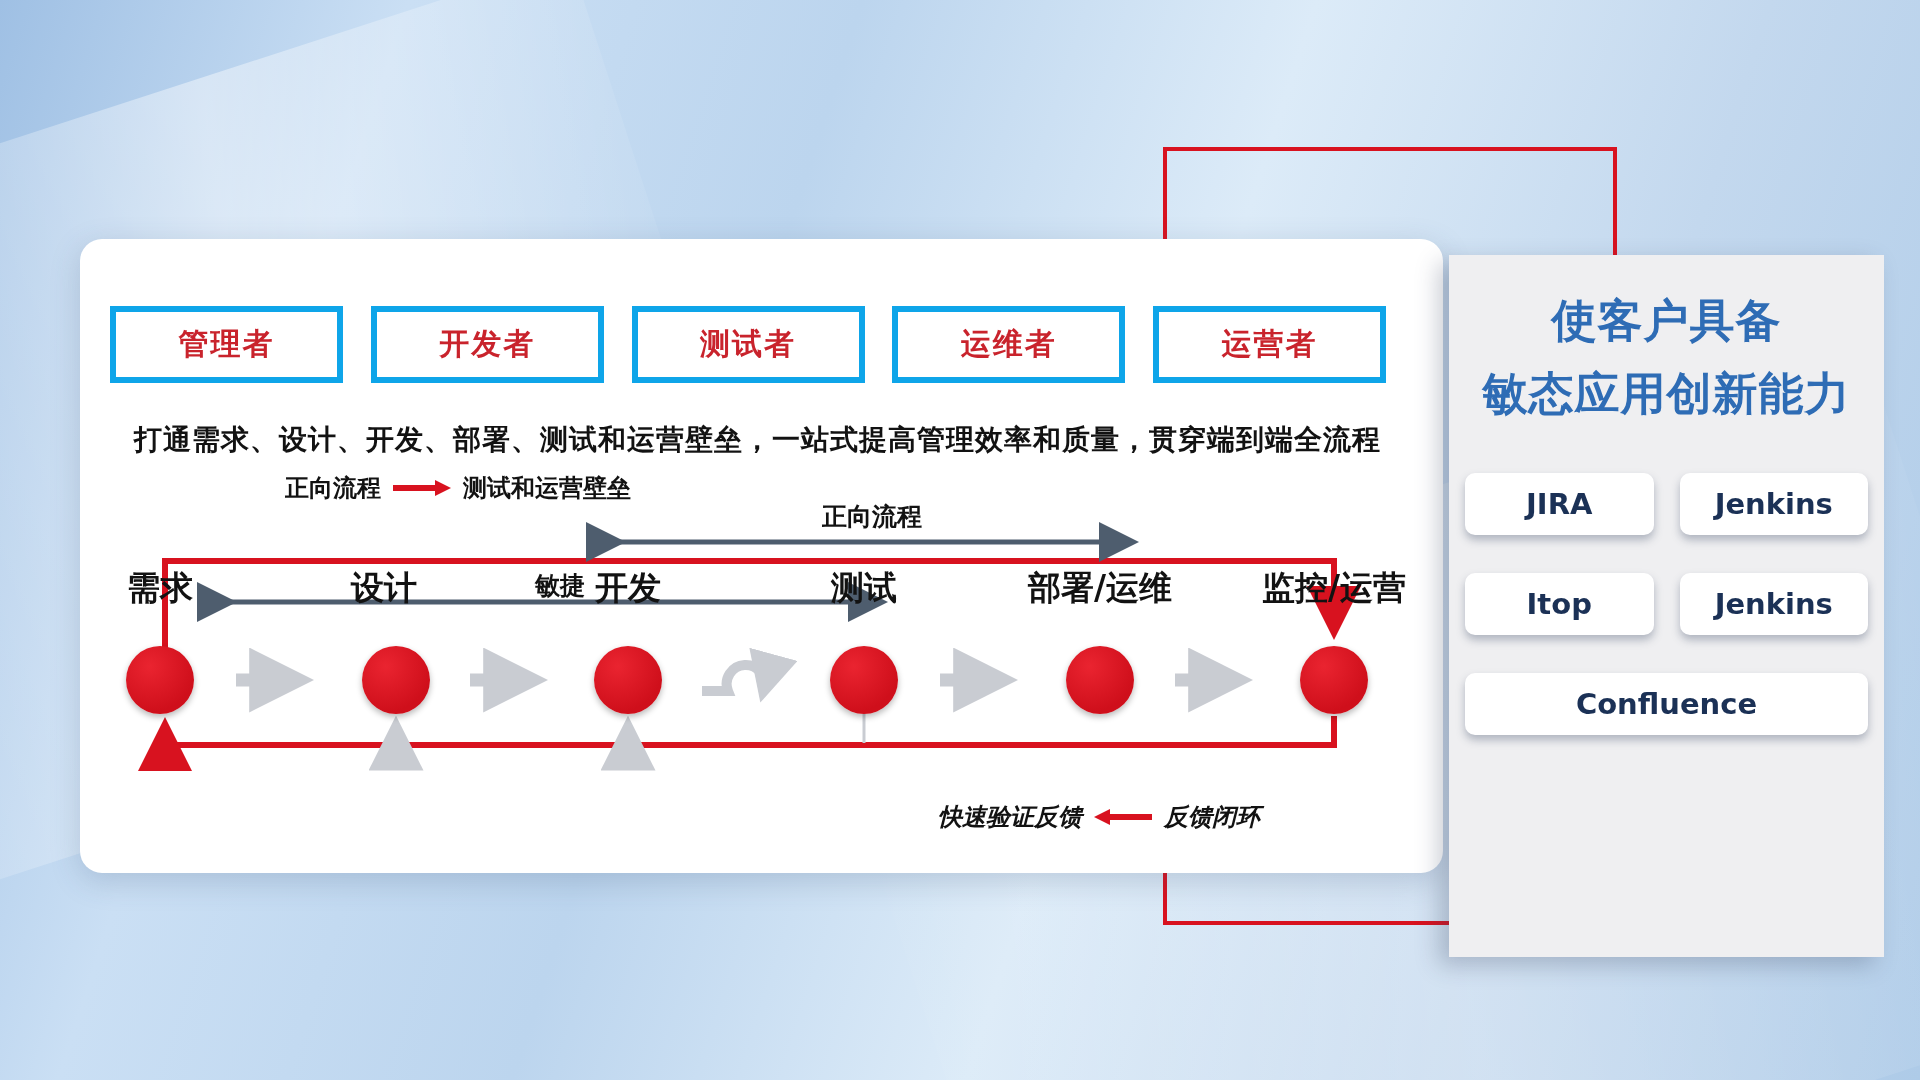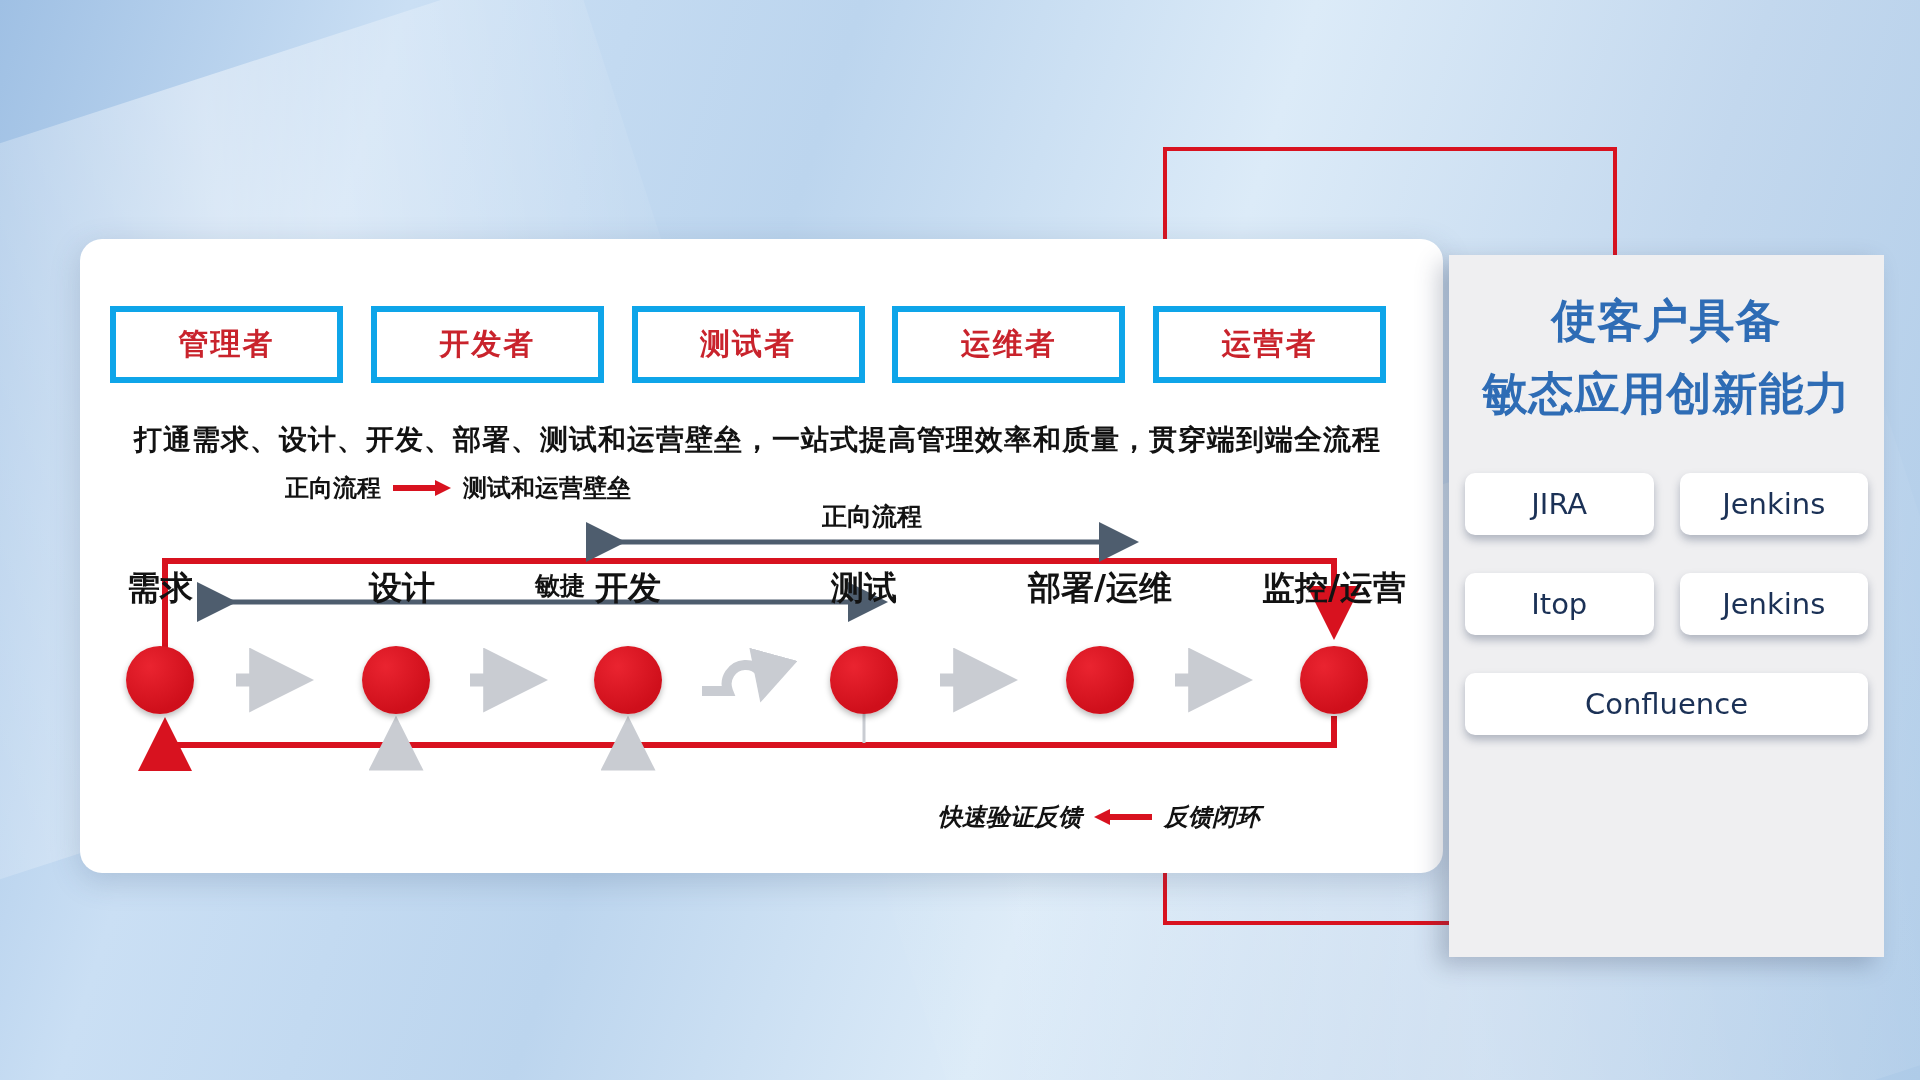--- a/index.html
+++ b/index.html
@@ -90,21 +90,21 @@
     font-size:45px; font-weight:bold; line-height:1.62; letter-spacing:1px;
   }
   .tools {
     margin:42px 16px 0 16px;
     display:grid; grid-template-columns:1fr 1fr; gap:38px 26px;
   }
   .tool-btn {
     height:62px; background:#ffffff; border-radius:10px;
     box-shadow:0 5px 9px rgba(70,85,110,.38);
     display:flex; align-items:center; justify-content:center;
-    font-size:29px; font-weight:normal; color:#1b3156;
+    font-size:29px; font-weight:bold; color:#1b3156;
   }
   .tool-wide { grid-column:1 / span 2; }
 </style>
 </head>
 <body>
 
 <div class="stage-canvas">
   <div class="bg-streak streak-a"></div>
   <div class="bg-streak streak-b"></div>
 
@@ -162,21 +162,21 @@
 
       <path d="M 622 452 L 648 452 A 19 19 0 1 1 684 450" fill="none" stroke="#c9ccd2" stroke-width="10" marker-end="url(#mGray)"></path>
 
       <line x1="316" y1="505" x2="316" y2="492" stroke="#c9ccd2" stroke-width="11" marker-end="url(#mGray)"></line>
       <line x1="548" y1="505" x2="548" y2="492" stroke="#c9ccd2" stroke-width="11" marker-end="url(#mGray)"></line>
 
       <line x1="784" y1="475" x2="784" y2="504" stroke="#c9ccd2" stroke-width="3"></line>
     </svg>
 
     <div class="stage-label" style="left:-20px">需求</div>
-    <div class="stage-label" style="left:222px">设计</div>
+    <div class="stage-label" style="left:204px">设计</div>
     <div class="stage-label" style="left:448px">开发</div>
     <div class="stage-label" style="left:684px">测试</div>
     <div class="stage-label" style="left:920px">部署/运维</div>
     <div class="stage-label" style="left:1154px">监控/运营</div>
 
     <div class="node" style="left:46px"></div>
     <div class="node" style="left:282px"></div>
     <div class="node" style="left:514px"></div>
     <div class="node" style="left:750px"></div>
     <div class="node" style="left:986px"></div>

